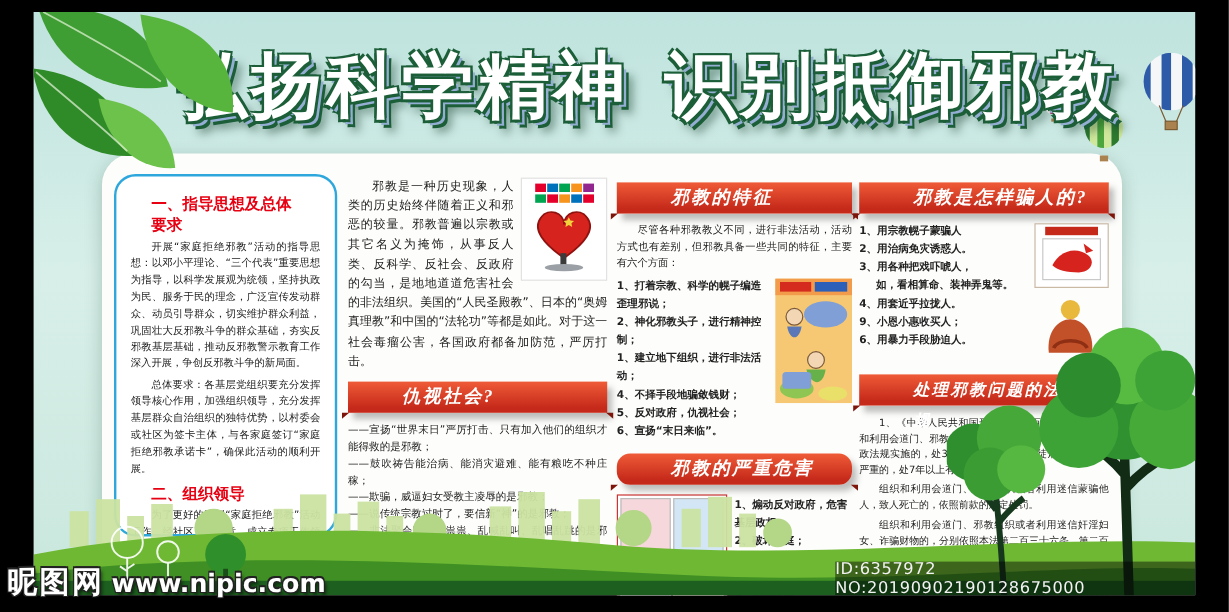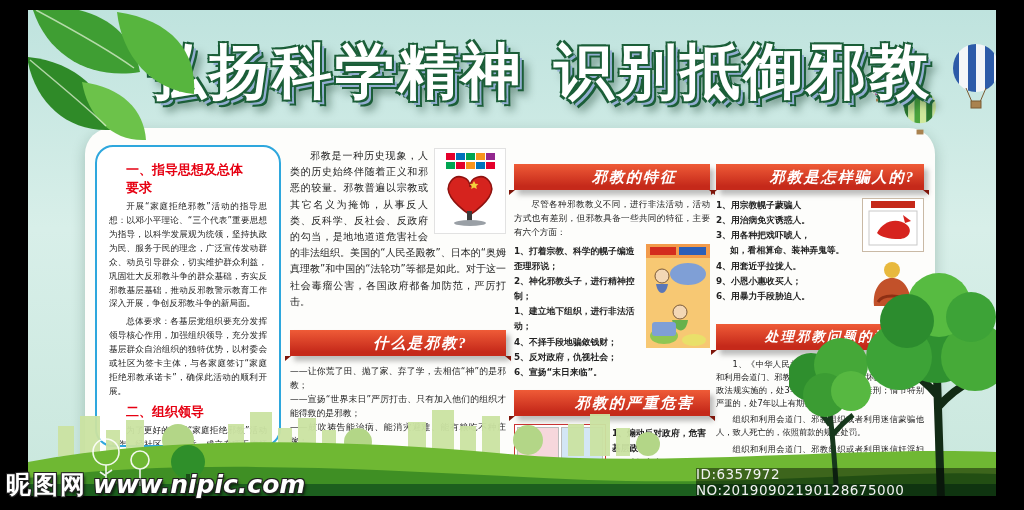--- a/index.html
+++ b/index.html
@@ -41,23 +41,23 @@
   .roster{margin-top:4px;}
   .roster-row{display:flex;font-size:8.8px;font-weight:bold;color:#111;line-height:1.8;}
   .roster-row .r{width:42px;}
   .roster-row .n{width:72px;}
   
   .col2{left:262px;top:138px;width:216px;}
   .col3{left:486px;top:138px;width:196px;}
   .col4{left:688px;top:138px;width:208px;}
   
   .ribbon{
-    position:relative;height:26px;line-height:26px;margin:16px 0 8px;
+    position:relative;height:26px;line-height:26px;margin:4px 0 8px;
     background:linear-gradient(180deg,#ef5b37 0%,#c5291a 85%);
-    color:#fff;text-align:center;font-size:15px;font-weight:bold;font-style:italic;
+    color:#fff;text-align:left;font-size:15px;font-weight:bold;font-style:italic;
     font-family:"Liberation Serif","DejaVu Serif",serif;letter-spacing:2px;
     box-shadow:4px 5px 5px rgba(70,70,70,.35);
     padding-left:45px;
   }
   .ribbon::before{
     content:"";position:absolute;left:-5px;bottom:-5px;
     border-style:solid;border-width:5px 6px 0 0;border-color:#7e150a transparent transparent transparent;
   }
   .ribbon::after{
     content:"";position:absolute;right:-5px;bottom:-5px;
@@ -93,21 +93,21 @@
   .id-strip{
     position:absolute;right:0;bottom:0;width:300px;height:28px;z-index:7;
     background:rgba(0,0,0,.45);display:flex;align-items:center;justify-content:flex-end;padding-right:8px;box-sizing:border-box;
   }
   .id-text{color:#f2f2f2;font-size:13.5px;letter-spacing:.5px;}
   .watermark{
     position:absolute;left:6px;top:468px;z-index:8;color:#fff;display:flex;align-items:baseline;gap:6px;
     text-shadow:1px 1px 0 #222,-1px 1px 0 #222,1px -1px 0 #222,-1px -1px 0 #222,2px 3px 3px rgba(0,0,0,.6);
   }
   .watermark .site{font-size:25px;font-weight:bold;letter-spacing:2px;}
-  .watermark .url{font-size:25px;font-weight:bold;font-style:italic;}
+  .watermark .url{font-size:21px;font-weight:bold;}
   .clr::after{content:"";display:block;clear:both;}
 </style>
 </head>
 <body>
 
 <div class="poster">
 
   <svg class="leaves" width="185" height="150" viewBox="0 0 185 150">
     <g fill="#3f9e33">
       <path d="M10,5 C70,0 110,25 118,70 C70,78 25,55 10,5Z"></path>
@@ -212,23 +212,22 @@
           </div>
         <svg width="58" height="56" viewBox="0 0 58 56">
           <path d="M29,16 C29,6 16,2 10,10 C2,20 12,32 29,44 C46,32 56,20 48,10 C42,2 29,6 29,16Z" fill="#d6231e" stroke="#8e120f" stroke-width="1.5"></path>
           <rect x="26" y="40" width="5" height="10" fill="#3b3b3b"></rect>
           <ellipse cx="29" cy="52" rx="16" ry="3" fill="#9aa0a6"></ellipse>
           <path d="M33,10 l1.4,2.8 3,.3 -2.2,2 .6,3 -2.8,-1.6 -2.8,1.6 .6,-3 -2.2,-2 3,-.3z" fill="#f3d13c"></path>
         </svg>
       </div>
       <p class="body-text indent" style="font-size:10px">邪教是一种历史现象，人类的历史始终伴随着正义和邪恶的较量。邪教普遍以宗教或其它名义为掩饰，从事反人类、反科学、反社会、反政府的勾当，是地地道道危害社会的非法组织。美国的“人民圣殿教”、日本的“奥姆真理教”和中国的“法轮功”等都是如此。对于这一社会毒瘤公害，各国政府都备加防范，严厉打击。</p>
     </div>
-    <div class="ribbon">什么是邪教?</div>
+    <div class="ribbon">仇视社会?</div>
     <ul class="dash-list clr">
-      <li>——让你荒了田、抛了家、弃了学，去相信“神”的是邪教；</li>
       <li>——宣扬“世界末日”严厉打击、只有加入他们的组织才能得救的是邪教；</li>
       <li>——鼓吹祷告能治病、能消灾避难、能有粮吃不种庄稼；</li>
       <li>——欺骗，威逼妇女受教主凌辱的是邪教；</li>
       <li>——说传统宗教过时了，要信新“神”的是邪教；</li>
       <li>——非法聚会时鬼鬼祟祟、乱喊乱叫、乱唱乱跳的是邪教；</li>
 
     </ul>
   </div>
 
   <div class="col col3">
@@ -251,21 +250,21 @@
       </svg>
       <ul class="num-list">
         <li>1、打着宗教、科学的幌子编造歪理邪说；</li>
         <li>2、神化邪教头子，进行精神控制；</li>
         <li>1、建立地下组织，进行非法活动；</li>
         <li>4、不择手段地骗敛钱财；</li>
         <li>5、反对政府，仇视社会；</li>
         <li>6、宣扬“末日来临”。</li>
       </ul>
     </div>
-    <div class="ribbon" style="margin-top:10px;">邪教的严重危害</div>
+    <div class="ribbon" style="margin-top:10px;border-radius:11px;">邪教的严重危害</div>
     <div class="harm-row">
       <div class="comic-grid">
         <div class="p" style="background:#f6d7dc"></div>
         <div class="p" style="background:#d3e6f5"></div>
         <div class="p" style="background:#e4d8f0"></div>
         <div class="p" style="background:#fdf3d0"></div>
       </div>
       <ul class="num-list" style="flex:1">
         <li>1、煽动反对政府，危害基层政权；</li>
         <li>2、破坏家庭；</li>

